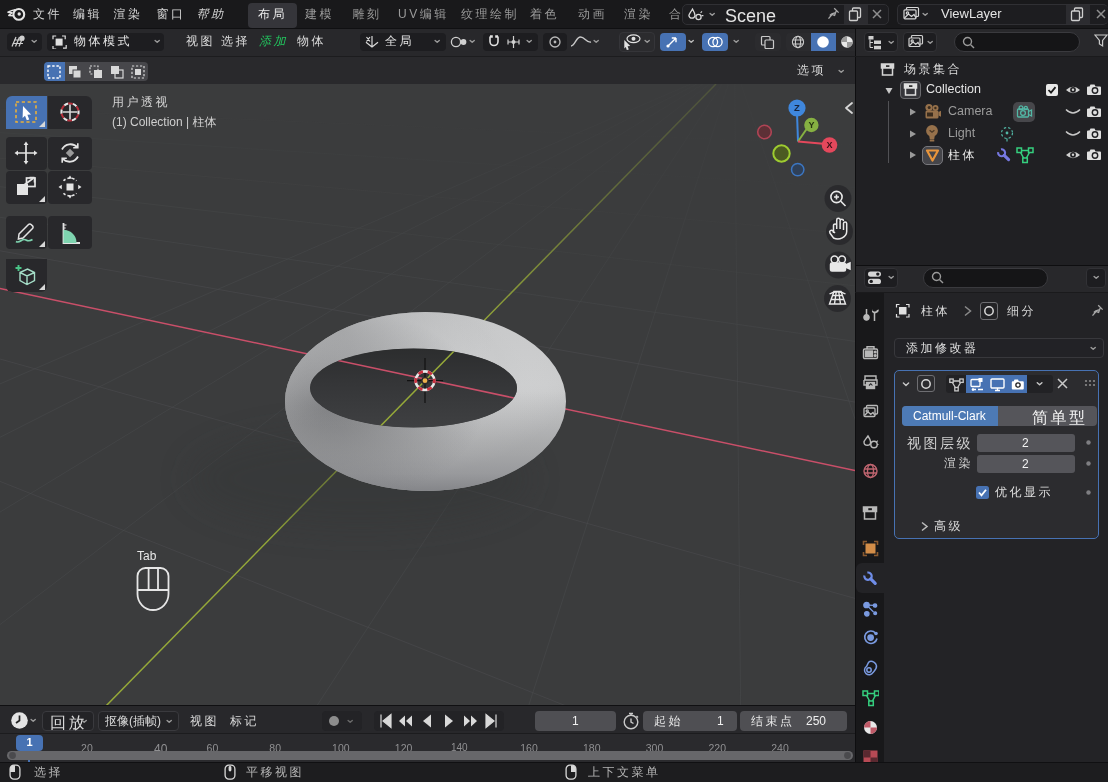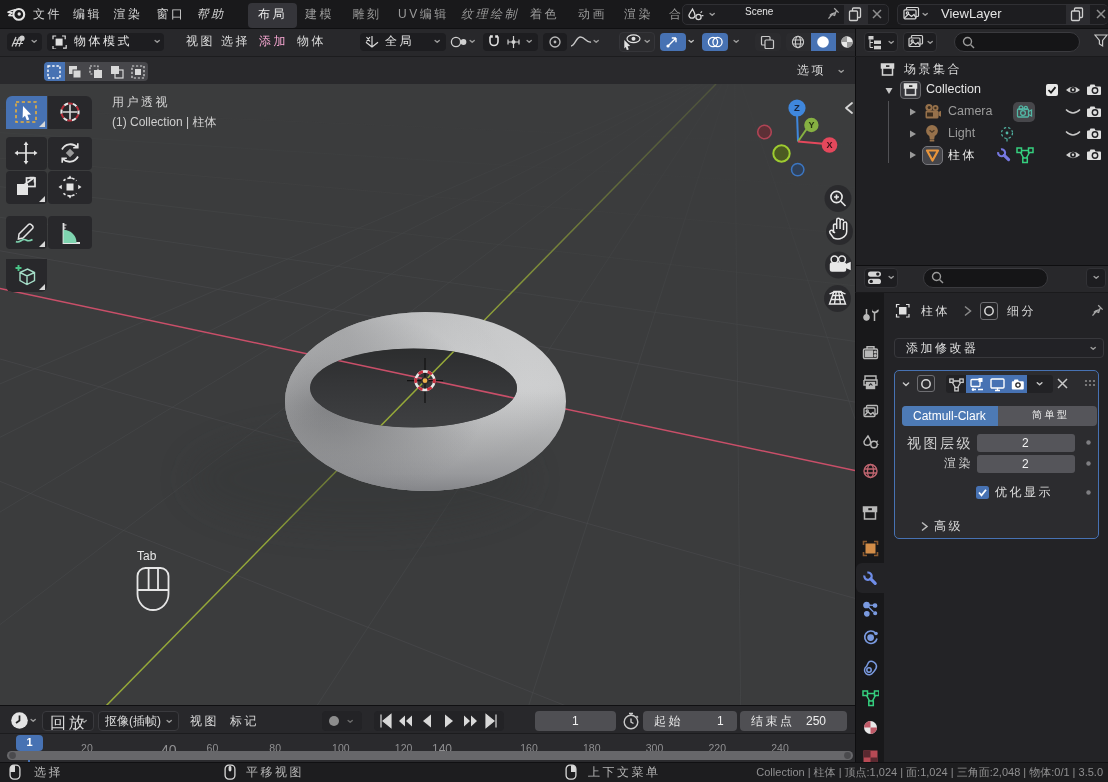--- a/index.html
+++ b/index.html
@@ -20,38 +20,38 @@
     <div class="t cjk" style="left:33.0px;top:7.5px;font-size:12px;color:#d3d3d3;">文件</div>
     <div class="t cjk" style="left:73.0px;top:7.5px;font-size:12px;color:#d3d3d3;">编辑</div>
     <div class="t cjk" style="left:113.5px;top:7.5px;font-size:12px;color:#d3d3d3;">渲染</div>
     <div class="t cjk" style="left:156.5px;top:7.5px;font-size:12px;color:#d3d3d3;">窗口</div>
     <div class="t cjk" style="left:196.5px;top:7.5px;font-size:12px;color:#d3d3d3;font-style:italic;">帮助</div>
     <div class="abs" style="left:247.5px;top:3px;width:49px;height:25px;background:#35353a;border-radius:4px;"></div>
     <div class="t cjk" style="left:258px;top:8.0px;font-size:12px;color:#eaeaea;">布局</div>
     <div class="t cjk" style="left:305px;top:8.0px;font-size:12px;color:#9b9b9b;">建模</div>
     <div class="t cjk" style="left:352.5px;top:8.0px;font-size:12px;color:#9b9b9b;">雕刻</div>
     <div class="t cjk" style="left:398px;top:8.0px;font-size:12px;color:#9b9b9b;">UV编辑</div>
-    <div class="t cjk" style="left:461px;top:8.0px;font-size:12px;color:#9b9b9b;font-style:italic;">纹理绘制</div>
+    <div class="t cjk" style="left:461px;top:8.0px;font-size:12px;color:#9b9b9b;">纹理绘制</div>
     <div class="t cjk" style="left:530px;top:8.0px;font-size:12px;color:#9b9b9b;">着色</div>
     <div class="t cjk" style="left:578px;top:8.0px;font-size:12px;color:#9b9b9b;">动画</div>
     <div class="t cjk" style="left:624px;top:8.0px;font-size:12px;color:#9b9b9b;">渲染</div>
     <div class="t cjk" style="left:669px;top:8.0px;font-size:12px;color:#9b9b9b;">合成</div>
     <div class="abs" style="left:682px;top:3.5px;width:207px;height:21px;background:#1d1d20;border-radius:5px;border:1px solid #303034;"></div>
     <div class="abs" style="left:844px;top:4.5px;width:24px;height:19px;background:#2c2c30;"></div>
     <svg class="abs" style="left:687px;top:6.5px;" width="22" height="15" viewBox="0 0 22 15">
 <g stroke="#d8d8d8" fill="none" stroke-width="1.3">
 <path d="M5.5 2 C7.5 5.5 8 7 8 8.6 A3.1 3.1 0 0 1 1.9 8.6 C1.9 7 3.5 5.5 5.5 2 Z"></path>
 <circle cx="11.5" cy="10" r="2.6"></circle>
 <path d="M13.6 5.8 l1.4 -1.4 M14.6 8.6 l1.8 0" stroke-width="1.1"></path>
 </g>
     </svg>
     <svg class="abs" style="left:708.8px;top:10.8px;" width="6.4" height="6.4" viewBox="0 0 6.4 6.4">
       <path d="M1.1199999999999999 2.4000000000000004 L3.2 4.32 L5.28 2.4000000000000004" stroke="#9a9a9a" stroke-width="1.4" fill="none" stroke-linecap="round" stroke-linejoin="round"></path>
     </svg>
-    <div class="t" style="left:725px;top:7.0px;font-size:10px;color:#e4e4e4;margin-left:20px;">Scene</div>
+    <div class="t" style="left:725px;top:7.0px;font-size:18px;color:#e4e4e4;">Scene</div>
     <svg class="abs" style="left:826px;top:6px;" width="15" height="15" viewBox="0 0 15 15">
 <g stroke="#a8a8a8" fill="none" stroke-width="1.3">
 <path d="M8.2 2.2 l4.4 4.4 M10.4 4.4 l-1.8 5 -3.4 -1.2 -1.4 1.2 M6.9 7.5 l-4.4 5.2 M5.2 8.2 l5-1.8"></path>
 </g>
     </svg>
     <svg class="abs" style="left:848px;top:6.5px;" width="16" height="15" viewBox="0 0 16 15">
 <g stroke="#cfcfcf" fill="none" stroke-width="1.3">
 <rect x="4.5" y="1" width="8" height="9.5" rx="1"></rect>
 <rect x="1.5" y="4" width="8" height="9.5" rx="1" fill="#2c2c30"></rect>
 </g>
@@ -99,21 +99,21 @@
 <rect x="3.6" y="3.6" width="7" height="7" fill="#e0e0e0" stroke="none"></rect>
 <path d="M1 4.2 V1 h3.2 M10 1 h3.2 V4.2 M14.2 10 v3.2 H11 M4.2 14.2 H1 V11" stroke-width="1.2"></path>
 </g>
     </svg>
     <div class="t cjk" style="left:74px;top:35.0px;font-size:12px;color:#e2e2e2;">物体模式</div>
     <svg class="abs" style="left:153.8px;top:38.3px;" width="6.4" height="6.4" viewBox="0 0 6.4 6.4">
       <path d="M1.1199999999999999 2.4000000000000004 L3.2 4.32 L5.28 2.4000000000000004" stroke="#9a9a9a" stroke-width="1.4" fill="none" stroke-linecap="round" stroke-linejoin="round"></path>
     </svg>
     <div class="t cjk" style="left:186px;top:35.0px;font-size:12px;color:#dadada;">视图</div>
     <div class="t cjk" style="left:221px;top:35.0px;font-size:12px;color:#dadada;">选择</div>
-    <div class="t cjk" style="left:259px;top:35.0px;font-size:12px;color:#f9a8d4;">添加</div>
+    <div class="t cjk" style="left:259px;top:35.0px;font-size:12px;color:#22c55e;font-style:italic;">添加</div>
     <div class="t cjk" style="left:297px;top:35.0px;font-size:12px;color:#dadada;">物体</div>
     <div class="abs" style="left:359.5px;top:32.5px;width:86px;height:18px;background:#1d1d20;border-radius:4px;"></div>
     <svg class="abs" style="left:364px;top:34px;" width="16" height="15" viewBox="0 0 16 15">
 <g stroke="#d8d8d8" fill="none" stroke-width="1.2">
 <path d="M8 2 L8 13 M8 13 L2 8.2 M8 13 L14 8.2 M2.5 3 l3.5 4.5 M6 3 L2.5 7.5"></path>
 </g>
     </svg>
     <div class="t cjk" style="left:385px;top:35.0px;font-size:12px;color:#e2e2e2;font-family:Liberation Serif, serif;">全局</div>
     <svg class="abs" style="left:433.8px;top:38.3px;" width="6.4" height="6.4" viewBox="0 0 6.4 6.4">
       <path d="M1.1199999999999999 2.4000000000000004 L3.2 4.32 L5.28 2.4000000000000004" stroke="#9a9a9a" stroke-width="1.4" fill="none" stroke-linecap="round" stroke-linejoin="round"></path>
@@ -513,26 +513,26 @@
         <path d="M10 7.5 V11 l2.5 1.5 M8 2.5 h4 M10 2.5 v1.8 M15.5 5 l1.5 1.5"></path>
       </g>
     </svg>
     <div class="abs" style="left:643px;top:711px;width:94px;height:20px;background:#4f4f53;border-radius:4px;"></div>
     <div class="t cjk" style="left:654px;top:714.5px;font-size:12px;color:#e8e8e8;">起始</div>
     <div class="t" style="left:717px;top:714.5px;font-size:12px;color:#f0f0f0;">1</div>
     <div class="abs" style="left:740px;top:711px;width:107px;height:20px;background:#4f4f53;border-radius:4px;"></div>
     <div class="t cjk" style="left:751px;top:714.5px;font-size:12px;color:#e8e8e8;">结束点</div>
     <div class="t" style="left:806px;top:714.5px;font-size:12px;color:#f0f0f0;">250</div>
     <div class="t" style="left:81.10300000000001px;top:742.8px;font-size:10.5px;color:#909092;">20</div>
-    <div class="t" style="left:161px;top:742.8px;font-size:14px;color:#909092;text-align:right;">40</div>
+    <div class="t" style="left:154px;top:742.8px;font-size:12px;color:#909092;text-align:right;">40</div>
     <div class="t" style="left:206.583px;top:742.8px;font-size:10.5px;color:#909092;">60</div>
     <div class="t" style="left:269.323px;top:742.8px;font-size:10.5px;color:#909092;">80</div>
     <div class="t" style="left:332.063px;top:742.8px;font-size:10.5px;color:#909092;">100</div>
     <div class="t" style="left:394.803px;top:742.8px;font-size:10.5px;color:#909092;">120</div>
-    <div class="t" style="left:432px;top:742.8px;font-size:12px;color:#909092;">140</div>
+    <div class="t" style="left:451px;top:742.8px;font-size:10px;color:#909092;">140</div>
     <div class="t" style="left:520.283px;top:742.8px;font-size:10.5px;color:#909092;">160</div>
     <div class="t" style="left:583.023px;top:742.8px;font-size:10.5px;color:#909092;">180</div>
     <div class="t" style="left:645.763px;top:742.8px;font-size:10.5px;color:#909092;">300</div>
     <div class="t" style="left:708.503px;top:742.8px;font-size:10.5px;color:#909092;">220</div>
     <div class="t" style="left:771.243px;top:742.8px;font-size:10.5px;color:#909092;">240</div>
     <div class="abs" style="left:16px;top:735px;width:27px;height:16px;background:#4772b3;border-radius:4px;"></div>
     <div class="t" style="left:26.5px;top:737.1px;font-size:11px;color:#fff;font-weight:bold;">1</div>
     <div class="abs" style="left:27.5px;top:751px;width:2.4px;height:11px;background:#4772b3;"></div>
     <div class="abs" style="left:7px;top:750.5px;width:846px;height:9px;background:#67676a;border-radius:5px;"></div>
     <svg class="abs" style="left:7px;top:750.5px;" width="18" height="9" viewBox="0 0 18 9">
@@ -916,21 +916,21 @@
       <circle cx="2" cy="2" r="1.1" fill="#8a8a8a"></circle>
       <circle cx="6" cy="2" r="1.1" fill="#8a8a8a"></circle>
       <circle cx="10" cy="2" r="1.1" fill="#8a8a8a"></circle>
       <circle cx="2" cy="6" r="1.1" fill="#8a8a8a"></circle>
       <circle cx="6" cy="6" r="1.1" fill="#8a8a8a"></circle>
       <circle cx="10" cy="6" r="1.1" fill="#8a8a8a"></circle>
     </svg>
     <div class="abs" style="left:902px;top:406px;width:195px;height:19.5px;background:#55555a;border-radius:4px;"></div>
     <div class="abs" style="left:902px;top:406px;width:96px;height:19.5px;background:#4d7ab5;border-radius:4px 0 0 4px;"></div>
     <div class="t" style="left:913px;top:409.5px;font-size:12px;color:#fff;">Catmull-Clark</div>
-    <div class="t cjk" style="left:1032px;top:409.5px;font-size:10px;color:#f0f0f0;">简单型</div>
+    <div class="t cjk" style="left:1032px;top:409.5px;font-size:16px;color:#f0f0f0;">简单型</div>
     <div class="t cjk" style="right:135px;top:436.0px;font-size:14px;color:#cfcfcf;">视图层级</div>
     <div class="abs" style="left:977px;top:434px;width:98px;height:17.5px;background:#55555a;border-radius:3px;"></div>
     <div class="t" style="left:1022px;top:436.5px;font-size:12px;color:#f4f4f4;">2</div>
     <svg class="abs" style="left:1084px;top:438px;" width="9" height="9" viewBox="0 0 9 9">
       <circle cx="4.5" cy="4.5" r="2.2" fill="#7e7e82"></circle>
     </svg>
     <div class="t cjk" style="right:135px;top:457.0px;font-size:12px;color:#cfcfcf;">渲染</div>
     <div class="abs" style="left:977px;top:455px;width:98px;height:17.5px;background:#55555a;border-radius:3px;"></div>
     <div class="t" style="left:1022px;top:457.5px;font-size:12px;color:#f4f4f4;">2</div>
     <svg class="abs" style="left:1084px;top:459px;" width="9" height="9" viewBox="0 0 9 9">
@@ -957,21 +957,20 @@
     <svg class="abs" style="left:224px;top:764px;" width="13" height="16" viewBox="0 0 13 16">
       <rect x="4.6" y="2" width="2.8" height="5.5" rx="1.4" fill="#d9d9d9"></rect>
 <rect x="1.1" y="1.1" width="9.8" height="14" rx="3.8" fill="none" stroke="#d9d9d9" stroke-width="1.3"></rect>
     </svg>
     <div class="t cjk" style="left:246px;top:766.0px;font-size:12px;color:#b4b4b4;">平移视图</div>
     <svg class="abs" style="left:565px;top:764px;" width="13" height="16" viewBox="0 0 13 16">
       <path d="M6 1.2 H7 a3.9 3.9 0 0 1 3.9 3.9 v2.9 H6 Z" fill="#d9d9d9"></path>
 <rect x="1.1" y="1.1" width="9.8" height="14" rx="3.8" fill="none" stroke="#d9d9d9" stroke-width="1.3"></rect>
     </svg>
     <div class="t cjk" style="left:588px;top:766.0px;font-size:12px;color:#b4b4b4;">上下文菜单</div>
-    <div class="t" style="right:5px;top:766.6px;font-size:11px;color:#8f8f90;">Collection | 柱体 | 顶点:1,024 | 面:1,024 | 三角面:2,048 | 物体:0/1 | 3.5.0</div>
     <div class="abs" style="left:0px;top:27.5px;width:1108px;height:1px;background:#101012;"></div>
     <div class="abs" style="left:855px;top:28px;width:1.2px;height:734px;background:#0e0e10;"></div>
     <div class="abs" style="left:0px;top:704.5px;width:855px;height:1px;background:#101012;"></div>
     <div class="abs" style="left:0px;top:761.5px;width:1108px;height:1px;background:#101012;"></div>
     <div class="abs" style="left:855px;top:264.5px;width:253px;height:1px;background:#0e0e10;"></div>
     <div class="abs" style="left:0px;top:55.5px;width:855px;height:0.8px;background:#1c1c1e;"></div>
     <div class="abs" style="left:855px;top:55.5px;width:253px;height:0.8px;background:#1a1a1c;"></div>
     <div class="abs" style="left:855px;top:291.5px;width:253px;height:0.8px;background:#1a1a1c;"></div>
     <div class="abs" style="left:0px;top:732.5px;width:855px;height:0.8px;background:#1c1c1e;"></div>
   </div>

